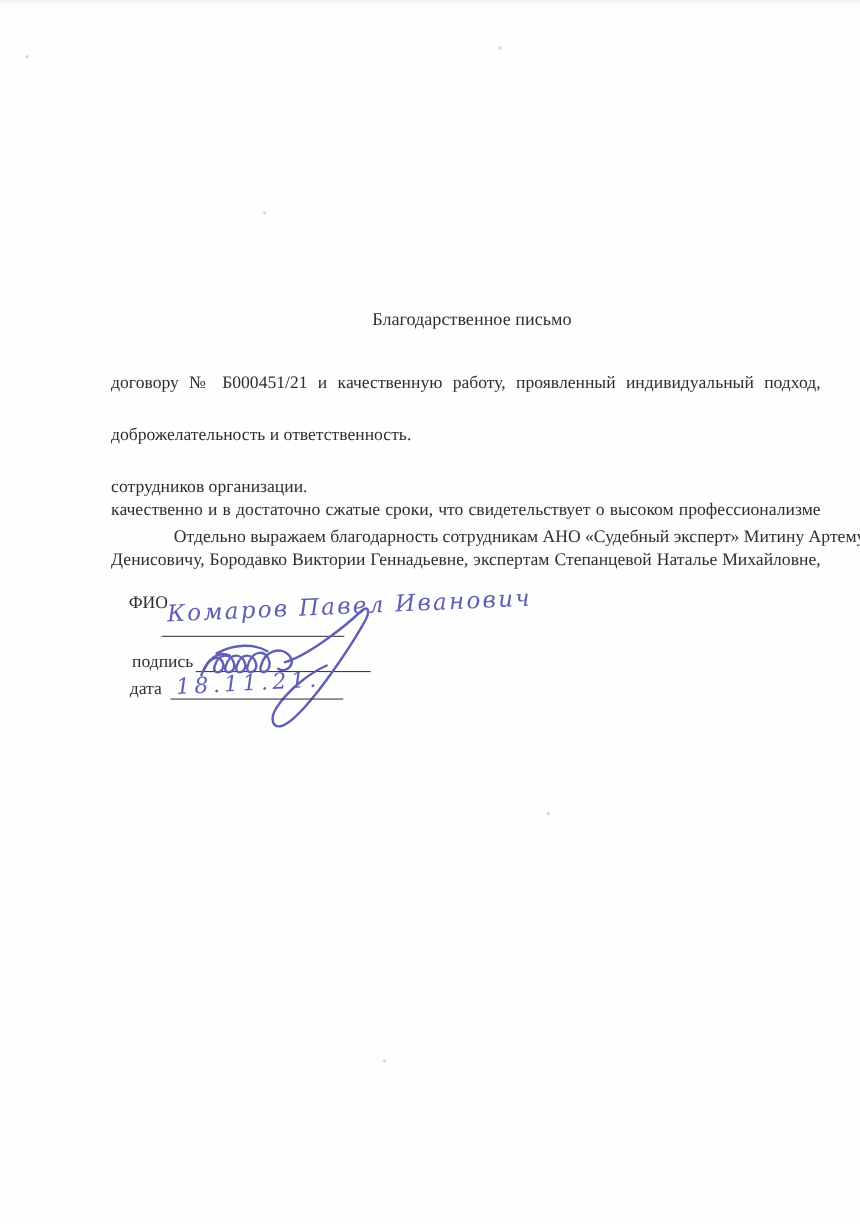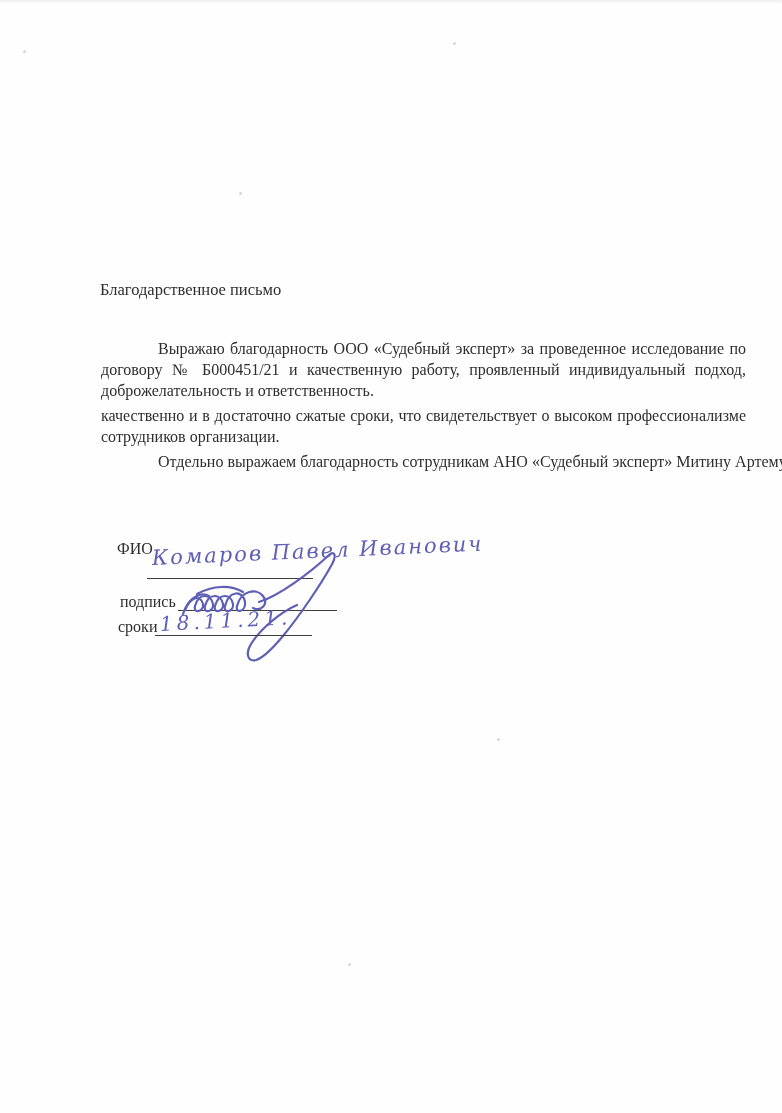--- a/index.html
+++ b/index.html
@@ -14,34 +14,34 @@
     background:linear-gradient(#efefef, #fefefe 4px, #fefefe);
   }
   
   .header{
     position:absolute;top:80px;left:450px;width:270px;
     text-align:center;font-size:16px;line-height:25px;
   }
   
   .title{
     position:absolute;top:280px;left:100px;width:658px;
-    font-size:16.5px;
+    text-align:center;font-size:16.5px;
   }
   
   .letter-body{
     position:absolute;top:338px;left:101px;width:645px;
     font-size:16px;
   }
   .paragraph{margin:0 0 4px 0;}
   .jline{
     text-align:justify;text-align-last:justify;
     line-height:21px;height:21px;white-space:nowrap;overflow:visible;
   }
   .jline.first{text-indent:57px;}
-  .jline.plast{text-align-last:left;white-space:normal;}
+  .jline.plast{text-align-last:left;white-space:normal;margin-top:26px;}
   
   .field-label{position:absolute;font-size:16px;}
   .fio-label{left:117px;top:540px;}
   .sig-label{left:120px;top:593px;}
   .date-label{left:118px;top:618px;}
   .field-line{position:absolute;border-bottom:1.5px solid #3e3e3e;height:0;}
   .fio-line{left:147px;top:578px;width:166px;}
   .sig-line{left:178px;top:610px;width:159px;}
   .date-line{left:155px;top:635px;width:157px;}
   .ink{
@@ -67,30 +67,30 @@
 </head>
 <body>
 
 <div class="page">
 
 
   <div class="title">Благодарственное письмо</div>
 
   <div class="letter-body">
     <div class="paragraph">
-      <div class="jline first">Выражаю благодарность ООО «Судебный эксперт» за проведенное исследование по</div>
       <div class="jline">договору № Б000451/21 и качественную работу, проявленный индивидуальный подход,</div>
       <div class="jline plast">доброжелательность и ответственность.</div>
     </div>
     <div class="paragraph">
+      <div class="jline plast">сотрудников организации.</div>
       <div class="jline">качественно и в достаточно сжатые сроки, что свидетельствует о высоком профессионализме</div>
-      <div class="jline plast">сотрудников организации.</div>
     </div>
     <div class="paragraph">
       <div class="jline first">Отдельно выражаем благодарность сотрудникам АНО «Судебный эксперт» Митину Артему</div>
+      <div class="jline">Денисовичу, Бородавко Виктории Геннадьевне, экспертам Степанцевой Наталье Михайловне,</div>
     </div>
   </div>
 
   <div class="field-label fio-label">ФИО</div>
   <div class="field-line fio-line"></div>
   <div class="ink hand-name">Комаров Павел Иванович</div>
 
   <div class="field-label sig-label">подпись</div>
   <div class="field-line sig-line"></div>
 
@@ -111,21 +111,21 @@
       <path d="M 76 50
                C 96 44, 128 20, 146 3
                C 152 -2, 154 4, 148 14
                C 138 32, 118 62, 100 84
                C 90 96, 80 106, 73 108
                C 65 110, 62 102, 68 92
                C 78 76, 98 60, 114 53"></path>
     </g>
   </svg>
 
-  <div class="field-label date-label">сроки</div>
+  <div class="field-label date-label">дата</div>
   <div class="field-line date-line"></div>
   <div class="ink hand-date">18.11.21.</div>
 
   <div class="speck" style="left:23px;top:50px;"></div>
   <div class="speck" style="left:453px;top:42px;"></div>
   <div class="speck" style="left:239px;top:192px;"></div>
   <div class="speck" style="left:497px;top:738px;"></div>
   <div class="speck" style="left:348px;top:963px;"></div>
 
 </div>

